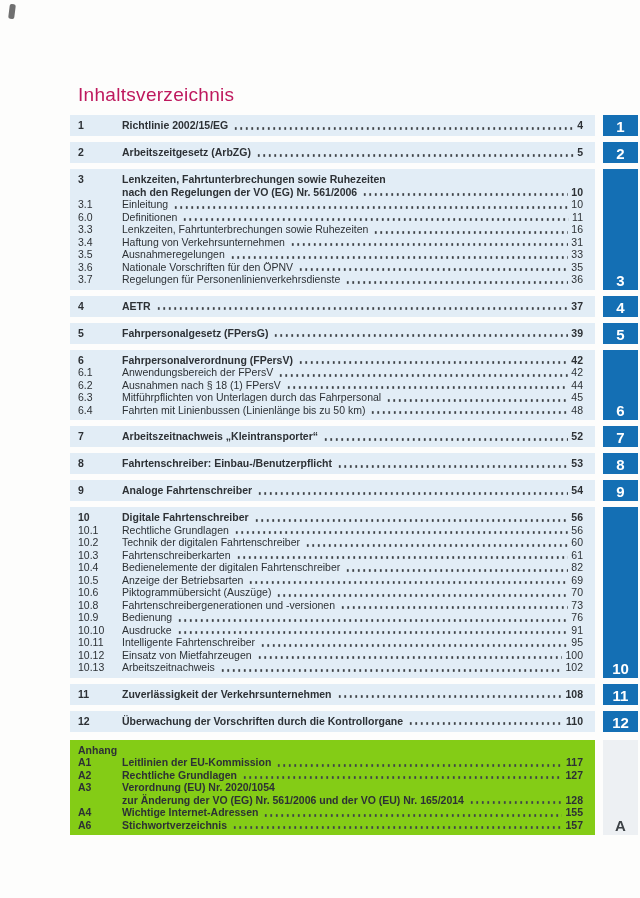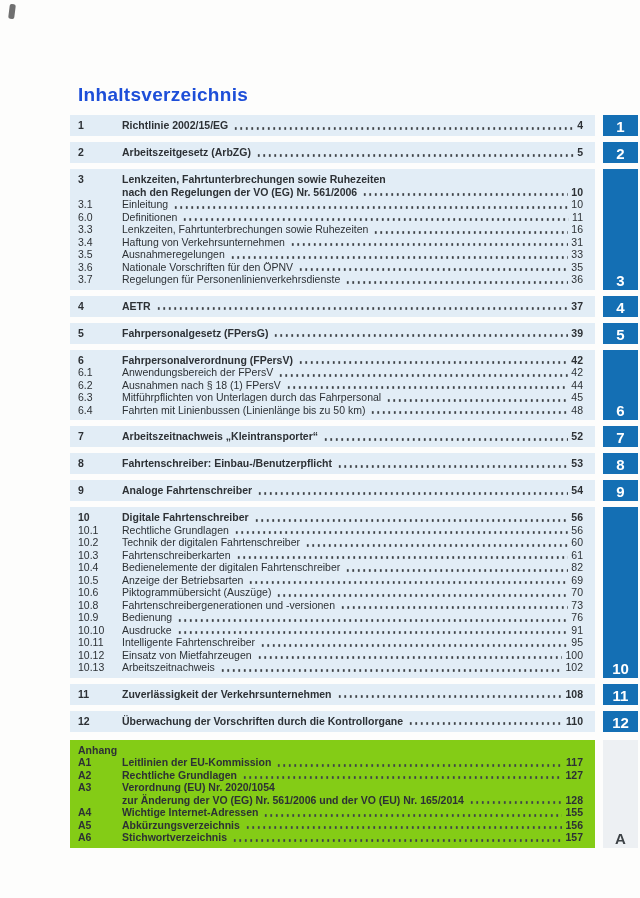--- a/index.html
+++ b/index.html
@@ -8,21 +8,21 @@
   .page {
     position:relative; width:640px; height:898px;
     background:#fdfdfc; overflow:hidden;
   }
   .scan-mark {
     position:absolute; left:9px; top:4px; width:6px; height:15px;
     background:#4c4c4c; border-radius:2px; transform:rotate(7deg); opacity:.8;
   }
   .title {
     margin:84px 0 9px 78px;
-    font-size:19px; font-weight:700; color:#1d4ed8; letter-spacing:.3px;
+    font-size:19px; font-weight:400; color:#be185d; letter-spacing:.3px;
   }
   .blocks {
     display:flex; flex-direction:column; gap:6px;
     margin-left:70px; margin-right:2px;
   }
   .block { display:flex; align-items:stretch; }
   .block.anhang-block { margin-top:2px; }
   .band {
     flex:1 1 auto; background:#e2edf6; padding:4px 0;
   }
@@ -454,26 +454,20 @@
     <span class="pg">128</span>
   </div>
 
   <div class="row bold">
     <span class="num">A4</span>
     <span class="txt">Wichtige Internet-Adressen</span>
     <span class="dots"></span>
     <span class="pg">155</span>
   </div>
 
-  <div class="row bold">
-    <span class="num">A5</span>
-    <span class="txt">Abkürzungsverzeichnis</span>
-    <span class="dots"></span>
-    <span class="pg">156</span>
-  </div>
 
   <div class="row bold">
     <span class="num">A6</span>
     <span class="txt">Stichwortverzeichnis</span>
     <span class="dots"></span>
     <span class="pg">157</span>
   </div>
 </div>
     <div class="tab-wrap">
       <div class="tab light">

